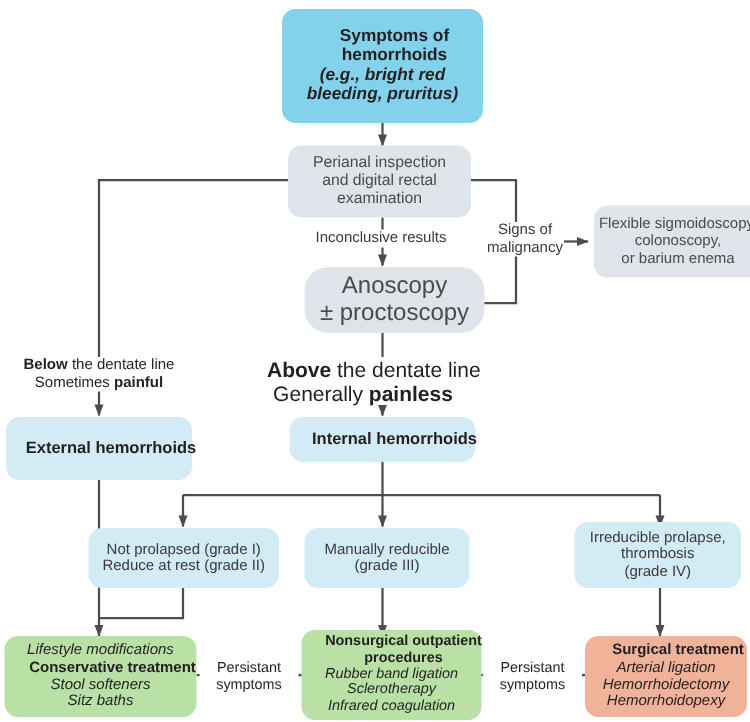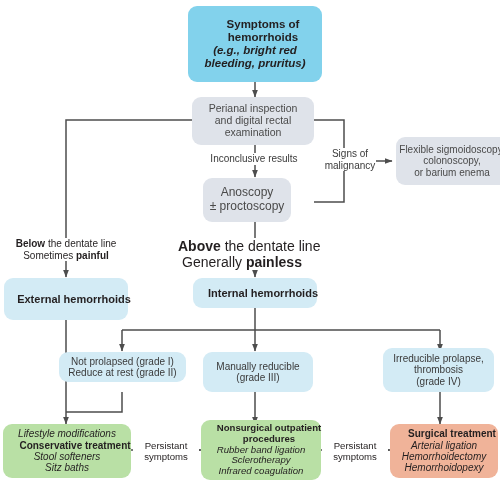--- a/index.html
+++ b/index.html
@@ -89,40 +89,40 @@
     <span class="ln t-bold-ital">(e.g., bright red</span>
     <span class="ln t-bold-ital">bleeding, pruritus)</span>
   </div>
 
   <div class="node gray" style="left:192px;top:97px;width:122px;height:48px;font-size:10.5px;color:#4a4a4a;">
     <span class="ln">Perianal inspection</span>
     <span class="ln">and digital rectal</span>
     <span class="ln">examination</span>
   </div>
 
-  <div class="node gray" style="left:203px;top:178px;width:88px;height:44px;font-size:12px;color:#4a4a4a;">
+  <div class="node gray" style="left:203px;top:178px;width:120px;height:44px;font-size:16px;color:#4a4a4a;border-radius:16px;">
     <span class="ln">Anoscopy</span>
     <span class="ln">± proctoscopy</span>
   </div>
 
   <div class="node gray" style="left:396px;top:137px;width:112px;height:48px;font-size:10px;color:#4a4a4a;">
     <span class="ln">Flexible sigmoidoscopy,</span>
     <span class="ln">colonoscopy,</span>
     <span class="ln">or barium enema</span>
   </div>
 
   <div class="node blue-light" style="left:4px;top:278px;width:124px;height:42px;font-size:11px;">
     <span class="ln t-bold">External hemorrhoids</span>
   </div>
 
   <div class="node blue-light" style="left:193px;top:278px;width:124px;height:30px;font-size:11px;">
     <span class="ln t-bold">Internal hemorrhoids</span>
   </div>
 
-  <div class="node blue-light" style="left:59px;top:352px;width:127px;height:30px;font-size:10px;color:#3a3a3a;">
+  <div class="node blue-light" style="left:59px;top:352px;width:127px;height:40px;font-size:10px;color:#3a3a3a;">
     <span class="ln">Not prolapsed (grade I)</span>
     <span class="ln">Reduce at rest (grade II)</span>
   </div>
 
   <div class="node blue-light" style="left:203px;top:352px;width:110px;height:40px;font-size:10px;color:#3a3a3a;">
     <span class="ln">Manually reducible</span>
     <span class="ln">(grade III)</span>
   </div>
 
   <div class="node blue-light" style="left:383px;top:348px;width:111px;height:44px;font-size:10px;color:#3a3a3a;">

